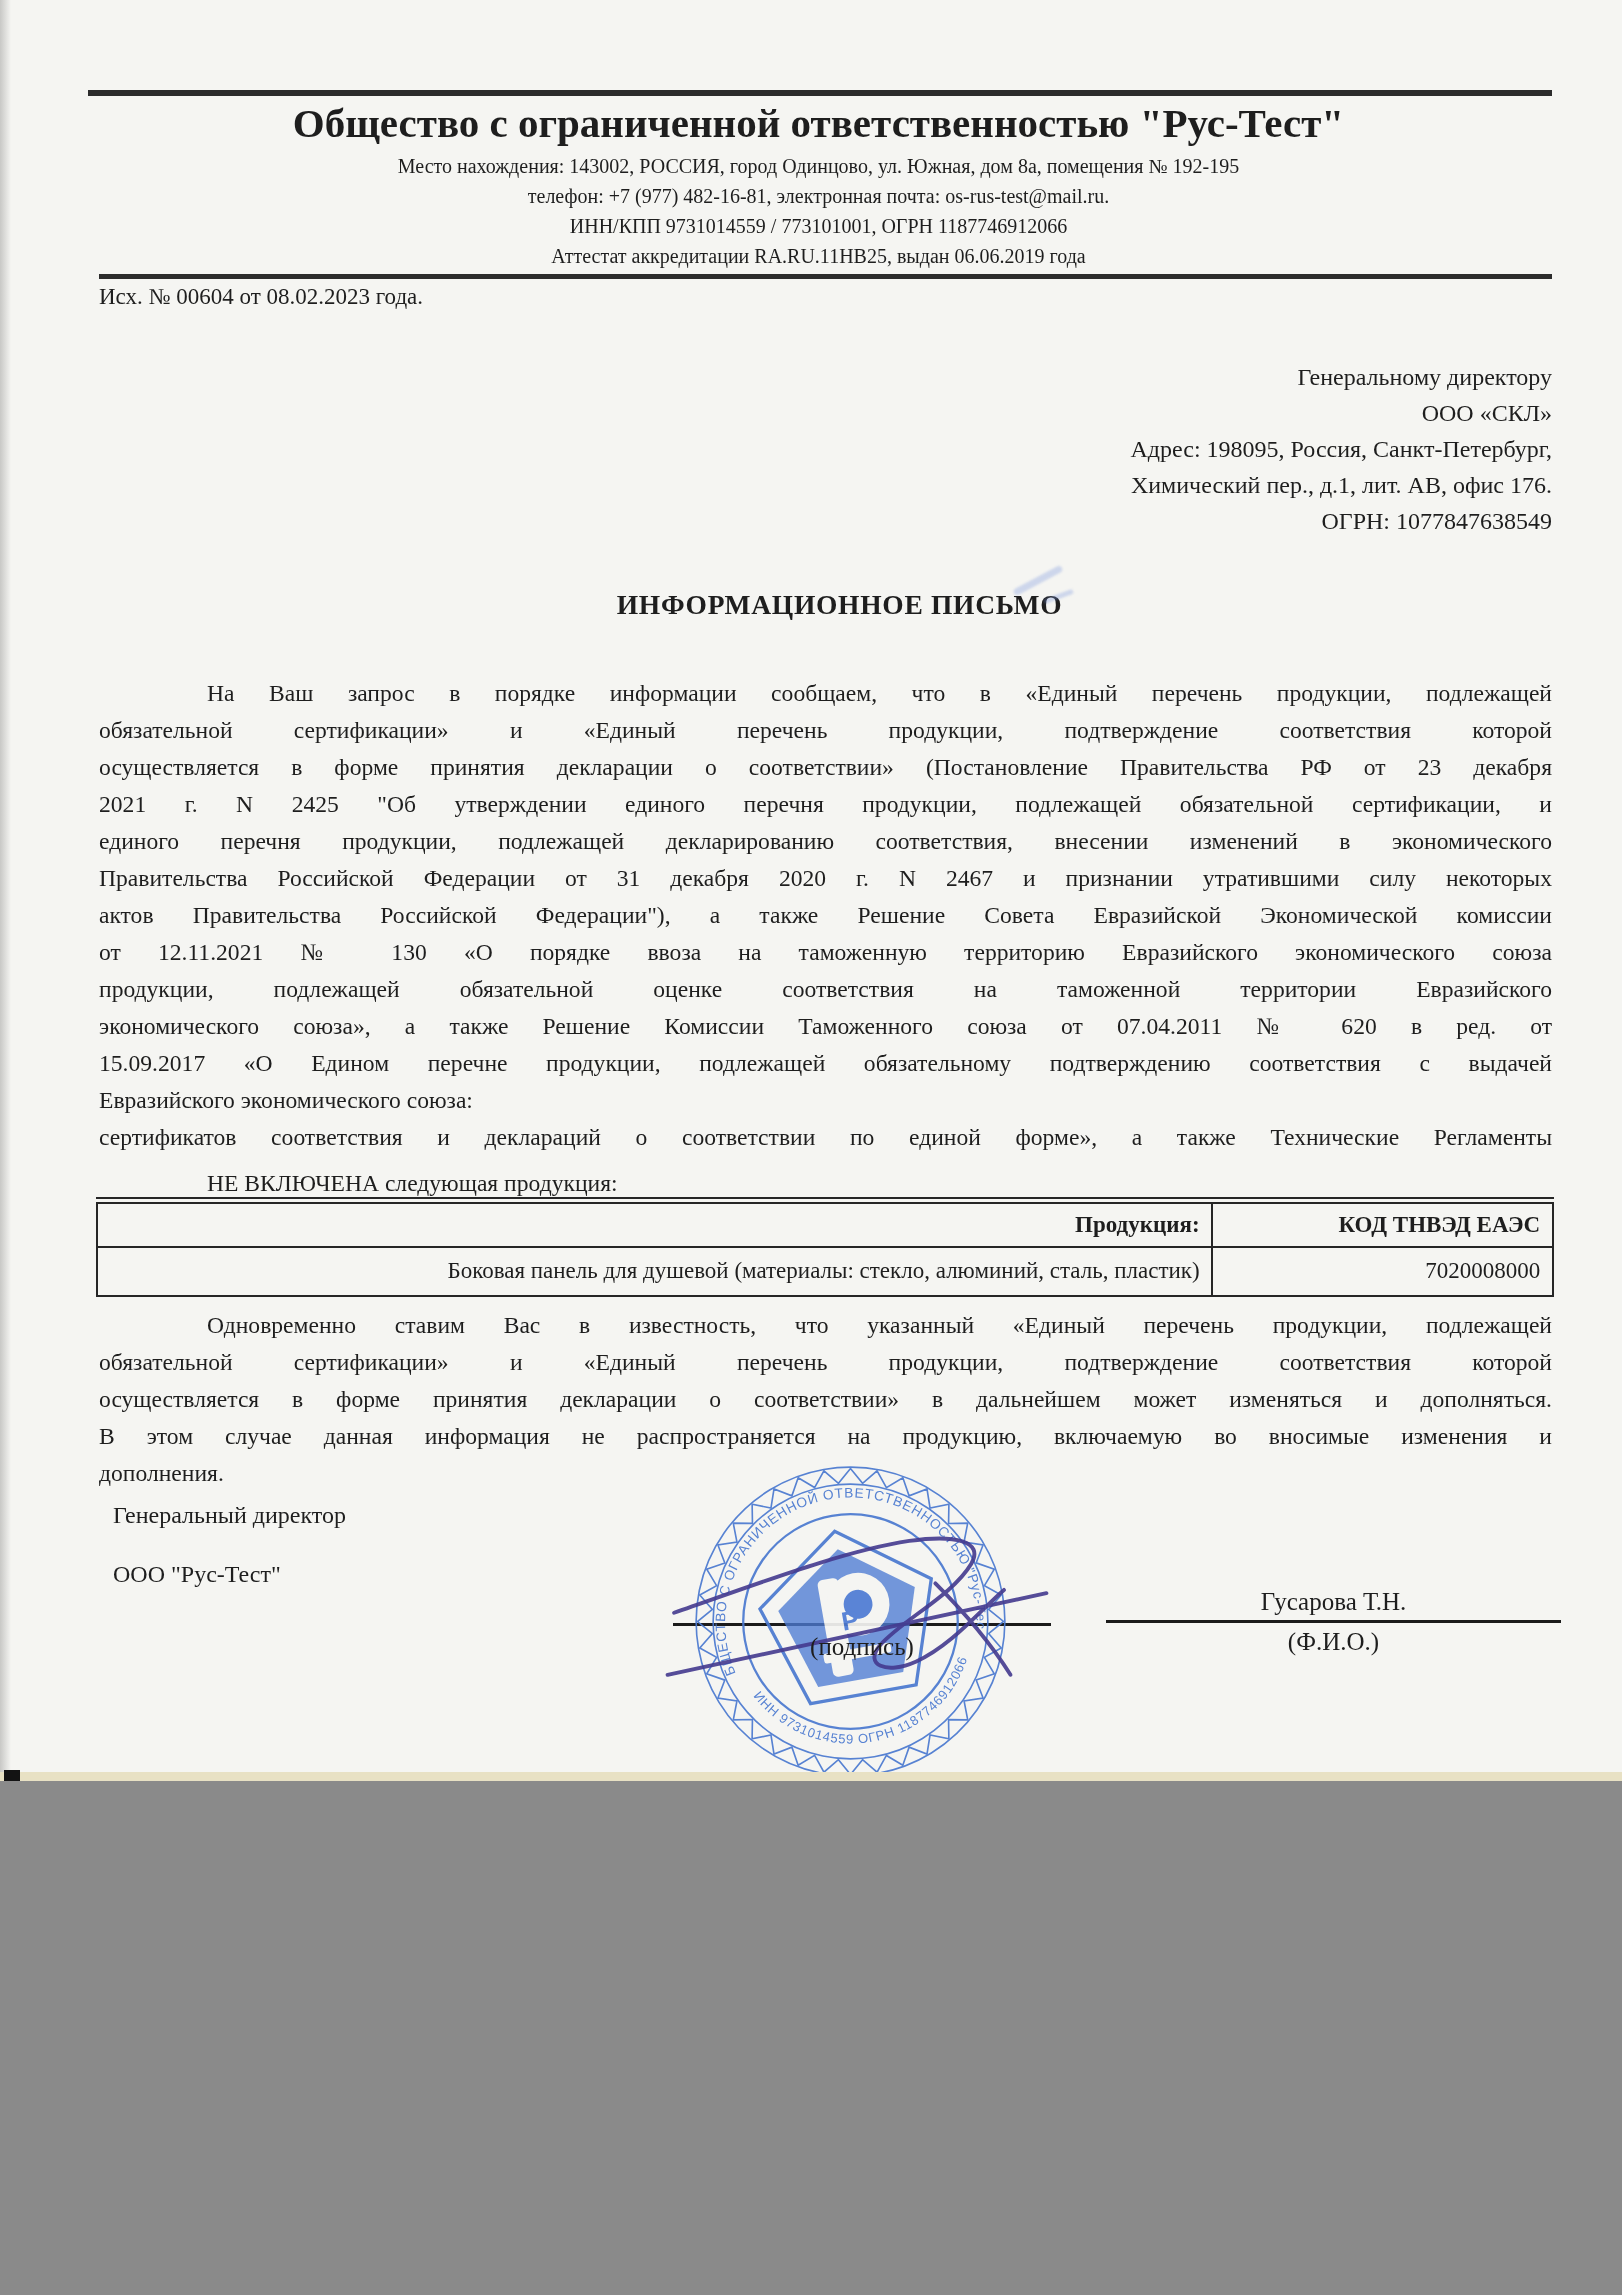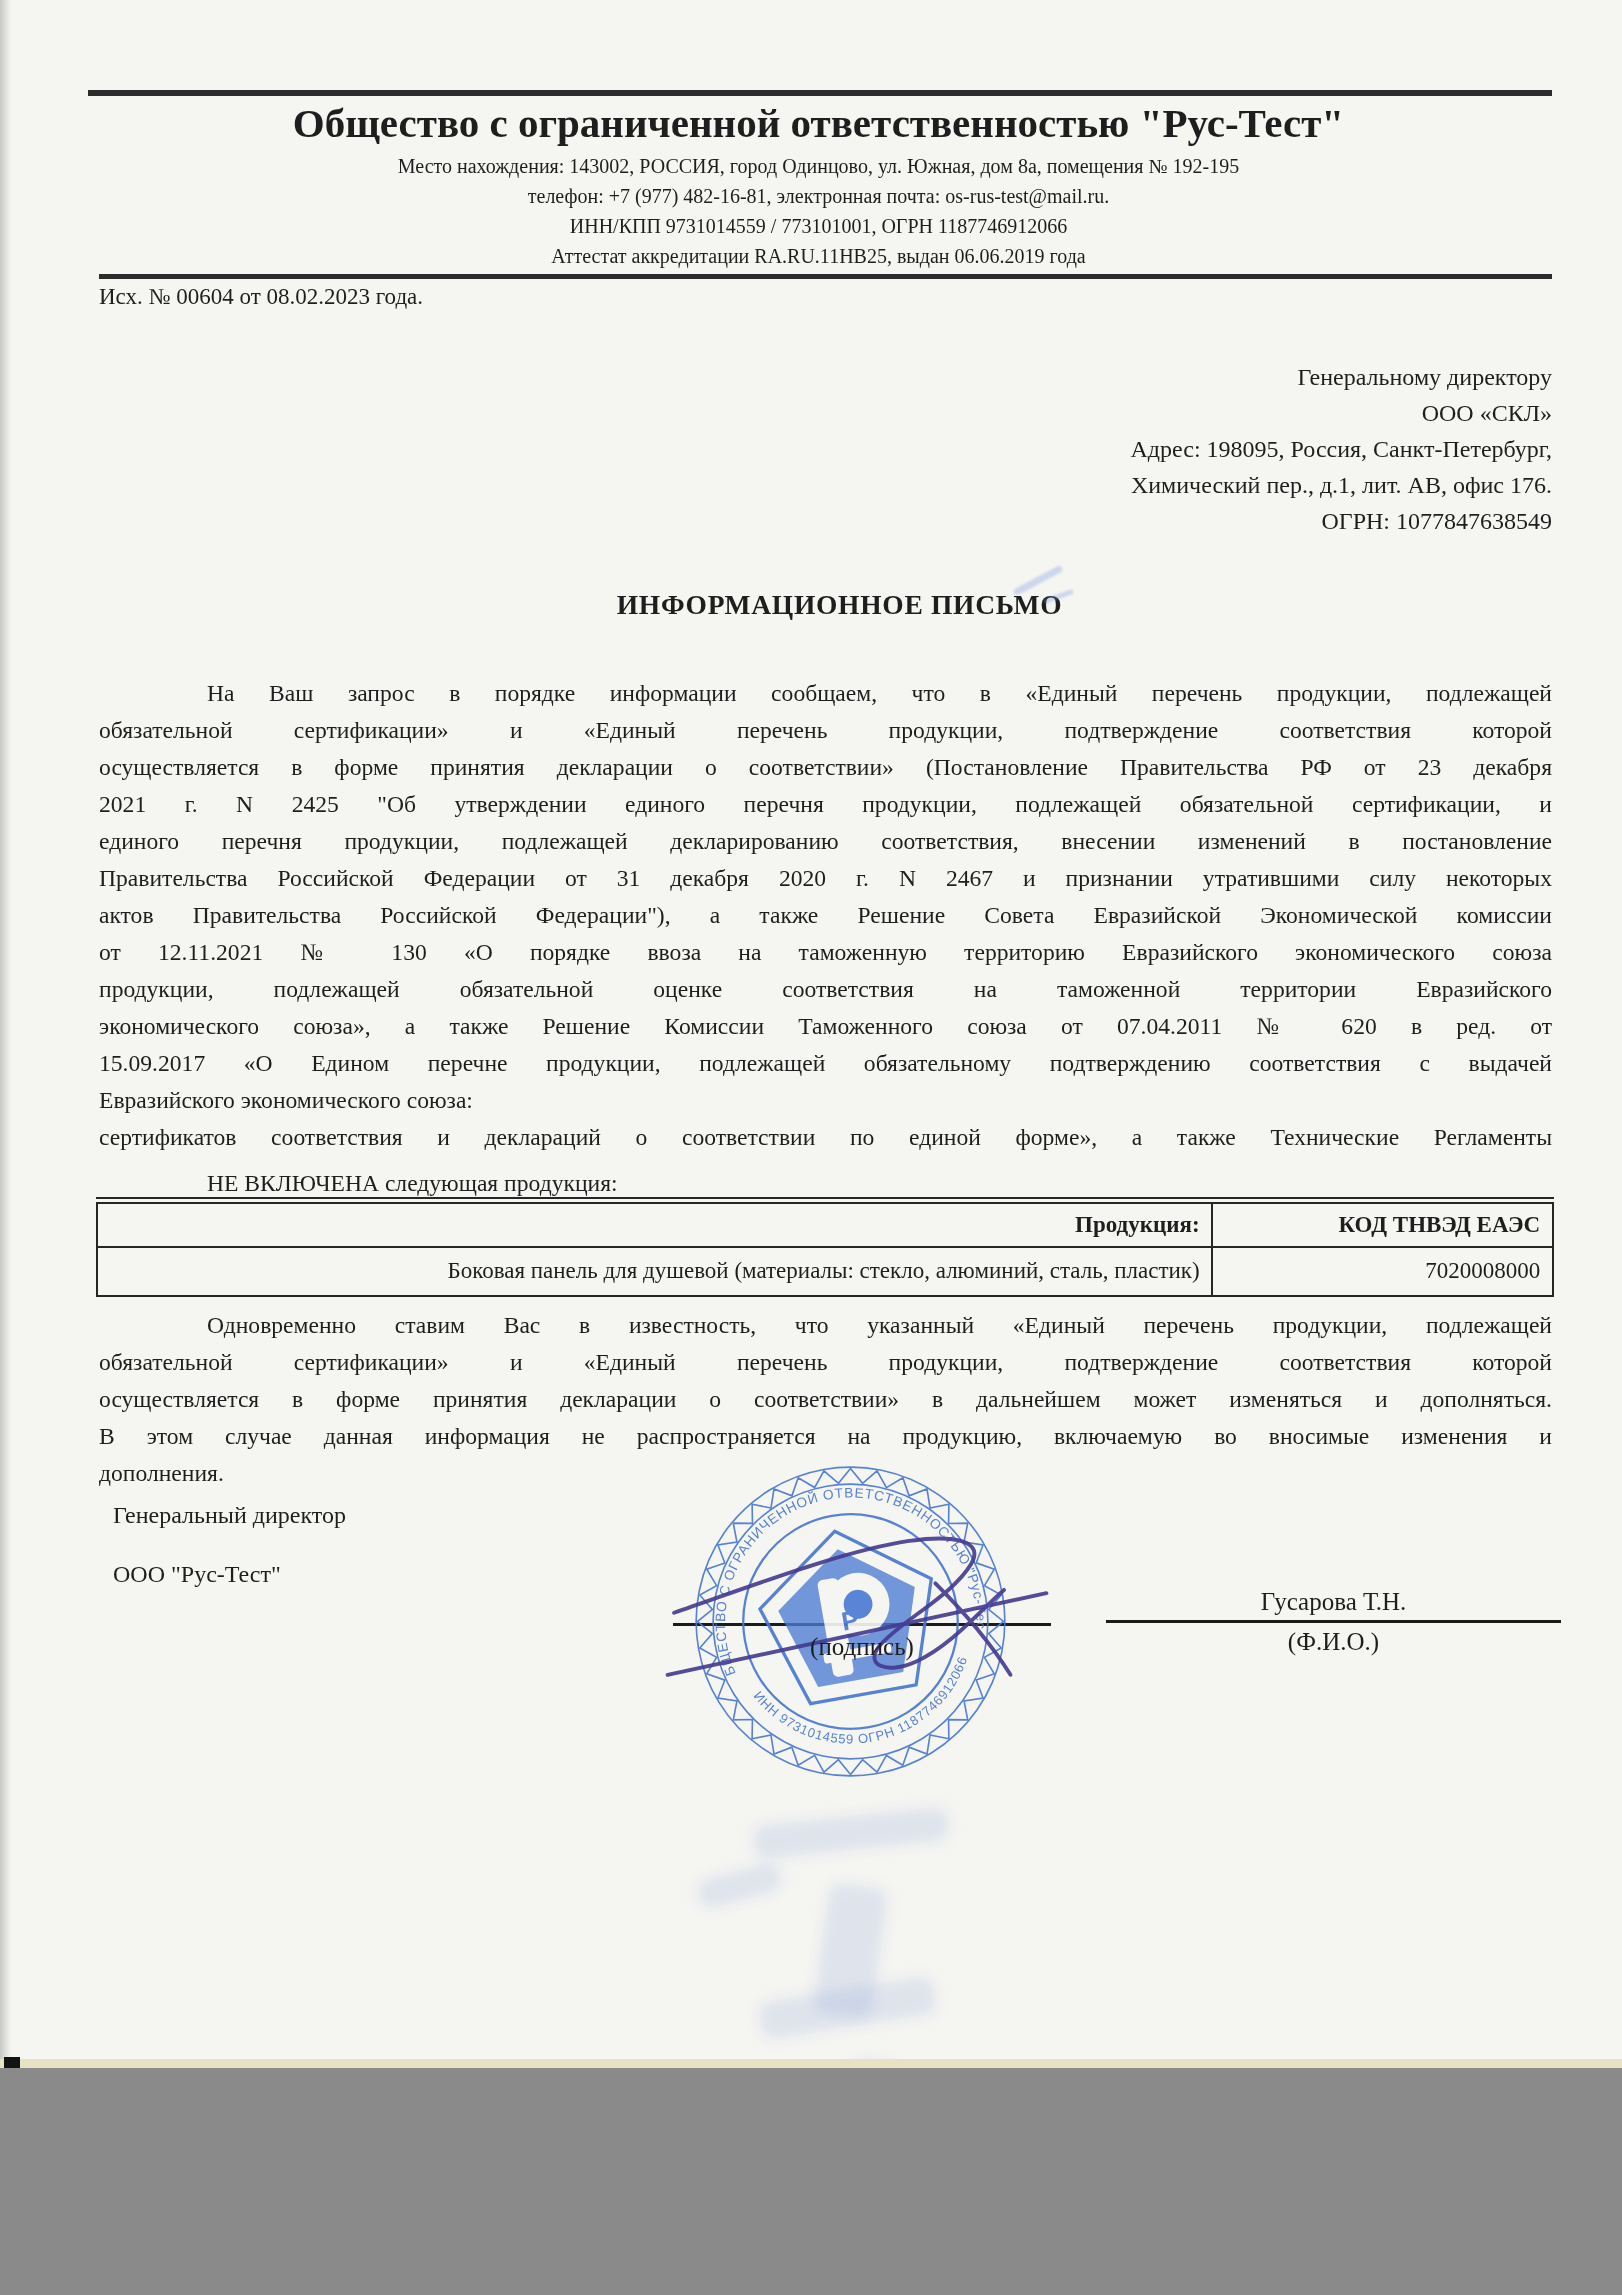--- a/index.html
+++ b/index.html
@@ -1,17 +1,17 @@
 <!DOCTYPE html>
 <html style="font-size:10.5px"><head>
 <meta charset="utf-8">
 <style>
   html,body{margin:0;padding:0;background:#8a8a8a;}
   .page{
-    position:relative; width:1623px; height:2068px; margin:0 auto;
+    position:relative; width:1623px; height:1781px; margin:0 auto;
     background:#f5f5f2; overflow:hidden;
     font-family:"Liberation Serif", serif; color:#1e1e1e;
   }
   .page::before{ 
     content:""; position:absolute; left:0; top:0; bottom:0; width:10.5px;
     background:linear-gradient(to right, rgba(40,40,40,.22), rgba(40,40,40,0));
     z-index:9;
   }
   .rule{position:absolute; background:#2c2c2c;}
   #rule-top{left:88px; top:90px; width:1464px; height:5.9px;}
@@ -114,21 +114,21 @@
     <div>ОГРН: 1077847638549</div>
   </div>
 
   <h2 class="doc-title">ИНФОРМАЦИОННОЕ ПИСЬМО</h2>
 
   <div class="par" id="par1">
     <div class="jline first">На Ваш запрос в порядке информации сообщаем, что в «Единый перечень продукции, подлежащей</div>
     <div class="jline">обязательной сертификации» и «Единый перечень продукции, подтверждение соответствия которой</div>
     <div class="jline">осуществляется в форме принятия декларации о соответствии» (Постановление Правительства РФ от 23 декабря</div>
     <div class="jline">2021 г. N 2425 "Об утверждении единого перечня продукции, подлежащей обязательной сертификации, и</div>
-    <div class="jline">единого перечня продукции, подлежащей декларированию соответствия, внесении изменений в постановление</div>
+    <div class="jline">единого перечня продукции, подлежащей декларированию соответствия, внесении изменений в экономического</div>
     <div class="jline">Правительства Российской Федерации от 31 декабря 2020 г. N 2467 и признании утратившими силу некоторых</div>
     <div class="jline">актов Правительства Российской Федерации"), а также Решение Совета Евразийской Экономической комиссии</div>
     <div class="jline">от 12.11.2021 № 130 «О порядке ввоза на таможенную территорию Евразийского экономического союза</div>
     <div class="jline">продукции, подлежащей обязательной оценке соответствия на таможенной территории Евразийского</div>
     <div class="jline">экономического союза», а также Решение Комиссии Таможенного союза от 07.04.2011 № 620 в ред. от</div>
     <div class="jline">15.09.2017 «О Едином перечне продукции, подлежащей обязательному подтверждению соответствия с выдачей</div>
     <div class="jline last">Евразийского экономического союза:</div>
     <div class="jline">сертификатов соответствия и деклараций о соответствии по единой форме», а также Технические Регламенты</div>
   </div>
 

